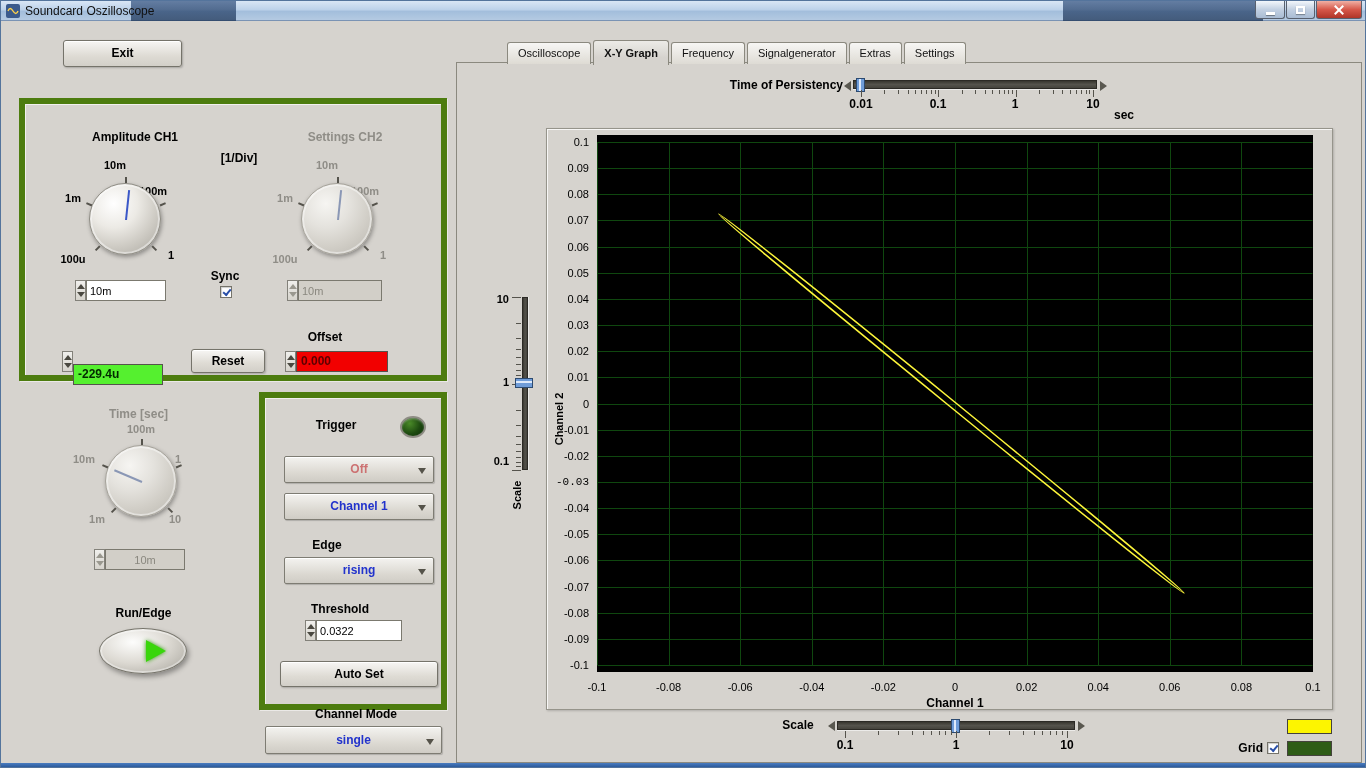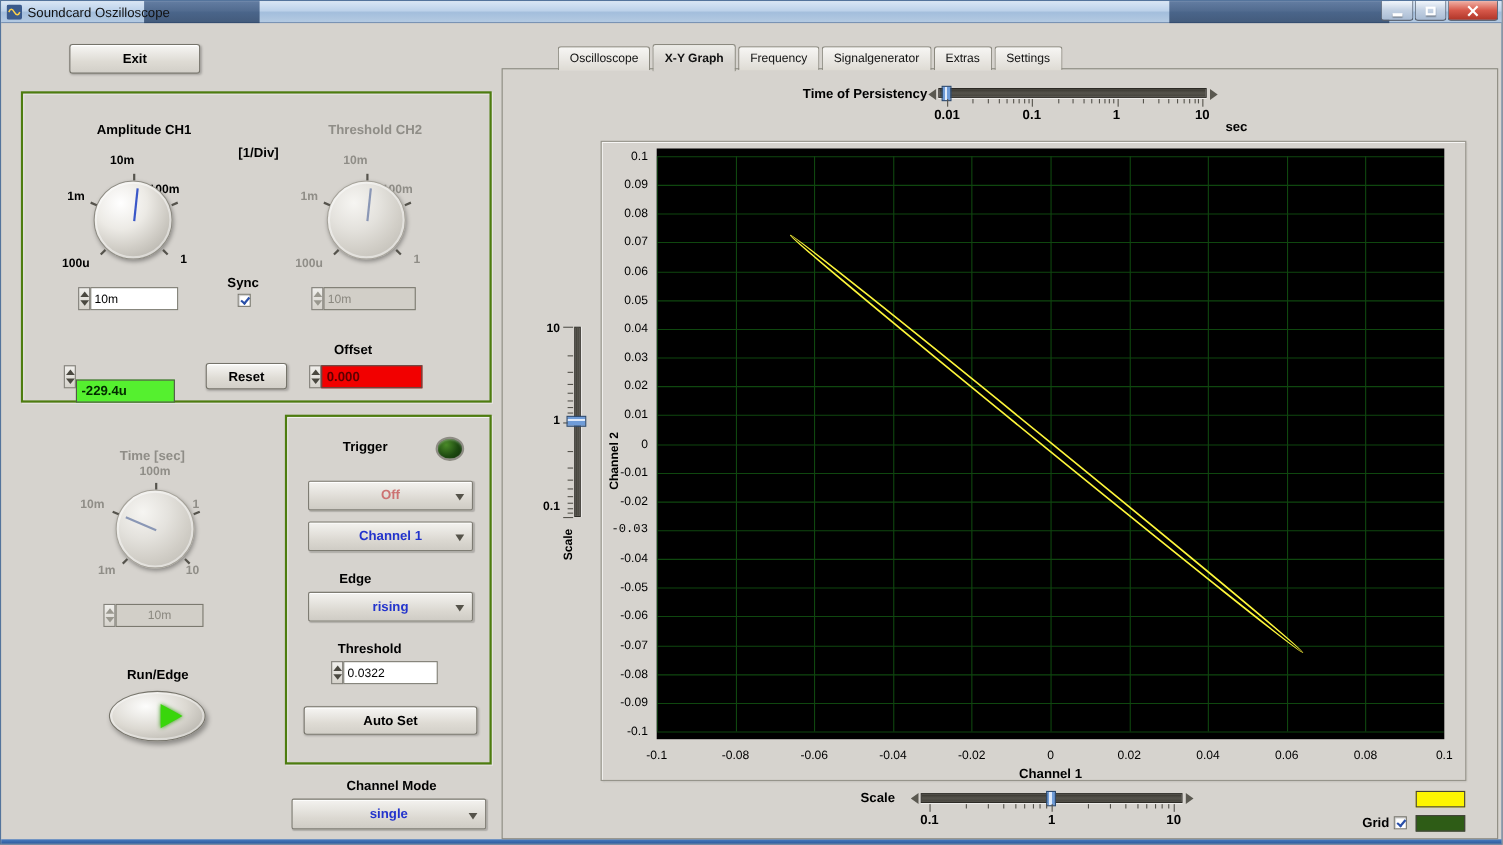--- a/index.html
+++ b/index.html
@@ -23,21 +23,21 @@
   .glyph-close{position:relative;width:10px;height:10px;}
   .glyph-close::before,.glyph-close::after{content:"";position:absolute;left:4px;top:-1px;width:2px;height:12px;background:#fff;}
   .glyph-close::before{transform:rotate(45deg);}
   .glyph-close::after{transform:rotate(-45deg);}
 
   
   .btn{position:absolute;border:1px solid #75736a;border-radius:3px;text-align:center;
     background:linear-gradient(180deg,#f7f6f4,#dedbd4 60%,#d2cfc8);
     box-shadow:inset 0 1px 0 #fff,1px 1px 2px rgba(0,0,0,.22);
     font-weight:bold;font-size:12px;color:#000;cursor:pointer;}
-  .grp{position:absolute;border:2px solid #4d7c0f;box-shadow:inset 1px 1px 0 rgba(255,255,255,.65),1px 1px 0 rgba(255,255,255,.5);}
+  .grp{position:absolute;border:6px solid #4d7c0f;box-shadow:inset 1px 1px 0 rgba(255,255,255,.65),1px 1px 0 rgba(255,255,255,.5);margin-top:15px;}
   .bl{position:absolute;font-weight:bold;font-size:12px;color:#000;text-align:center;line-height:14px;}
   .dis{color:#8f8d87 !important;}
   .vlabel{position:absolute;font-weight:bold;font-size:11px;text-align:center;transform:rotate(-90deg);white-space:nowrap;}
 
   .tin{position:absolute;border:1px solid #7b796f;background:#fff;font-family:"Liberation Sans",sans-serif;
     font-size:11px;padding:0 3px;color:#000;}
   input.tin:disabled{background:#d2cfc8;color:#8a887f;}
   .vfield{position:absolute;border:1px solid #55534c;font-weight:bold;font-size:12px;line-height:19px;padding:0 4px;overflow:hidden;}
 
   .spin{position:absolute;width:11px;height:21px;border:1px solid #83817a;background:linear-gradient(180deg,#f0efec,#d6d3cc);}
@@ -147,21 +147,21 @@
           <div class="glyph-close"></div>
         </div>
     </div>
   </div>
 
   <div class="btn" style="left:62px;top:39px;width:119px;height:27px;line-height:25px;">Exit</div>
 
   <div class="grp" style="left:18px;top:82px;width:428px;height:283px;">
     <span class="bl" style="left:40px;top:26px;width:140px;">Amplitude CH1</span>
     <span class="bl" style="left:184px;top:47px;width:60px;">[1/Div]</span>
-    <span class="bl dis" style="left:250px;top:26px;width:140px;">Threshold CH2</span>
+    <span class="bl dis" style="left:250px;top:26px;width:140px;">Settings CH2</span>
 
     <div class="knobunit" style="left:20px;top:55px;">
       <span class="klbl" style="left:50px;top:0;width:40px;text-align:center;">10m</span>
       <span class="klbl" style="left:94px;top:26px;width:48px;">100m</span>
       <span class="klbl" style="left:-6px;top:33px;width:42px;text-align:right;">1m</span>
       <span class="klbl" style="left:6px;top:94px;width:44px;text-align:center;">100u</span>
       <span class="klbl" style="left:112px;top:90px;width:28px;text-align:center;">1</span>
       <div class="knob" style="left:44px;top:24px;">
         <div class="pointer" style="transform:rotate(6deg);"></div>
       <div class="ktick" style="transform: rotate(-135deg);"></div>

